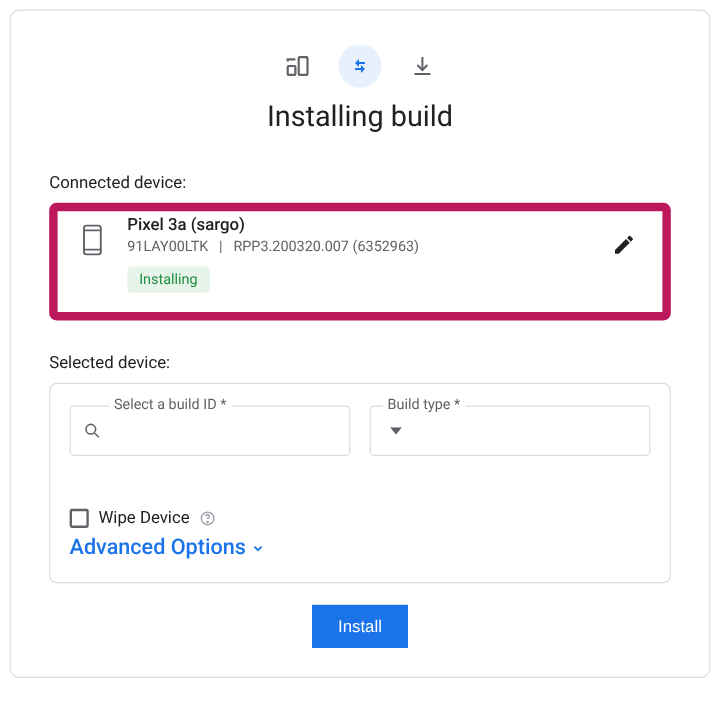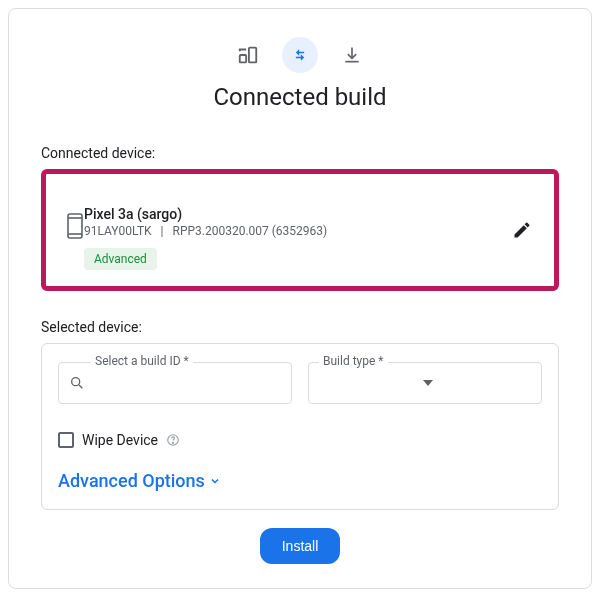--- a/index.html
+++ b/index.html
@@ -43,25 +43,26 @@
     font-weight: 400;
     margin: 8px 0 34px 0;
     color: #202124;
   }
   .section-label {
     font-size: 14px;
     color: #202124;
     margin: 0 0 8px 0;
   }
   .device-box {
-    border: 5px solid #be185d;
+    border: 7px solid #be185d;
     border-radius: 6px;
-    padding: 32px 16px 16px 20px;
+    padding: 4px 16px 16px 20px;
     display: flex;
     align-items: flex-start;
+    gap: 20px;
     margin-bottom: 28px;
   }
   .device-icon {
     margin-top: 6px;
     color: #5f6368;
   }
   .device-info {
     flex: 1;
     font-size: 13px;
   }
@@ -95,21 +96,21 @@
     margin-top: 8px;
   }
   .build-box {
     border: 1px solid #dadce0;
     border-radius: 6px;
     padding: 18px 16px 18px 16px;
   }
   .field-row {
     display: flex;
     gap: 16px;
-    margin-bottom: 28px;
+    margin-bottom: 44px;
   }
   .field {
     position: relative;
     flex: 1;
     border: 1px solid #dadce0;
     border-radius: 4px;
     padding: 6px 10px 6px 10px;
     height: 42px;
     display: flex;
     align-items: center;
@@ -129,40 +130,40 @@
     outline: none;
     font-size: 14px;
     width: 100%;
     background: transparent;
   }
   .field .search-icon {
     color: #5f6368;
     margin-right: 6px;
   }
   .field.select {
-    justify-content: center;
+    justify-content: space-between;
     cursor: pointer;
   }
   .field.select .value {
     font-size: 14px;
     color: #202124;
     white-space: nowrap;
     overflow: hidden;
     text-overflow: ellipsis;
     flex: 1;
   }
   .field.select .caret {
     color: #5f6368;
     margin-left: 6px;
   }
   .checkbox-row {
     display: flex;
     align-items: center;
     gap: 8px;
-    margin-bottom: 22px;
+    margin-bottom: 6px;
     font-size: 14px;
     color: #202124;
   }
   .checkbox {
     width: 16px;
     height: 16px;
     border: 2px solid #5f6368;
     border-radius: 2px;
     cursor: pointer;
   }
@@ -180,21 +181,21 @@
   }
   .install-row {
     display: flex;
     justify-content: center;
     margin-top: 18px;
   }
   .install-btn {
     background: #1a73e8;
     color: #fff;
     border: none;
-    border-radius: 12px;
+    border-radius: 0;
     padding: 10px 22px;
     font-size: 14px;
     font-weight: 500;
     cursor: pointer;
   }
   svg { display: block; }
 </style>
 </head>
 <body>
 
@@ -222,40 +223,40 @@
       <span>
         <svg width="20" height="20" viewBox="0 0 24 24" fill="none" stroke="currentColor" stroke-width="2">
             <path d="M12 3v12"></path>
             <path d="M7 11l5 5 5-5"></path>
             <path d="M4 20h16"></path>
           </svg>
       </span>
     </div>
   </div>
 
-  <div class="title">Connected build</div>
+  <div class="title">Installing build</div>
 
   <div class="section-label">Connected device:</div>
 
   <div class="device-box">
     <span class="device-icon">
       <svg width="18" height="28" viewBox="0 0 18 28" fill="none" stroke="currentColor" stroke-width="1.6">
           <rect x="2" y="2" width="14" height="24" rx="2"></rect>
           <line x1="2" y1="6" x2="16" y2="6"></line>
           <line x1="2" y1="22" x2="16" y2="22"></line>
         </svg>
     </span>
     <div class="device-info">
       <div class="device-name">Pixel 3a (sargo)</div>
       <div class="device-meta">
         <span>91LAY00LTK</span>
         <span class="sep">|</span>
         <span>RPP3.200320.007 (6352963)</span>
       </div>
-      <span class="status-chip">Advanced</span>
+      <span class="status-chip">Installing</span>
     </div>
     <button class="edit-btn">
       <span>
         <svg width="20" height="20" viewBox="0 0 24 24" fill="currentColor">
             <path d="M3 17.25V21h3.75L17.81 9.94l-3.75-3.75L3 17.25zM20.71 7.04a1 1 0 000-1.41l-2.34-2.34a1 1 0 00-1.41 0l-1.83 1.83 3.75 3.75 1.83-1.83z"></path>
           </svg>
       </span>
     </button>
   </div>
 

